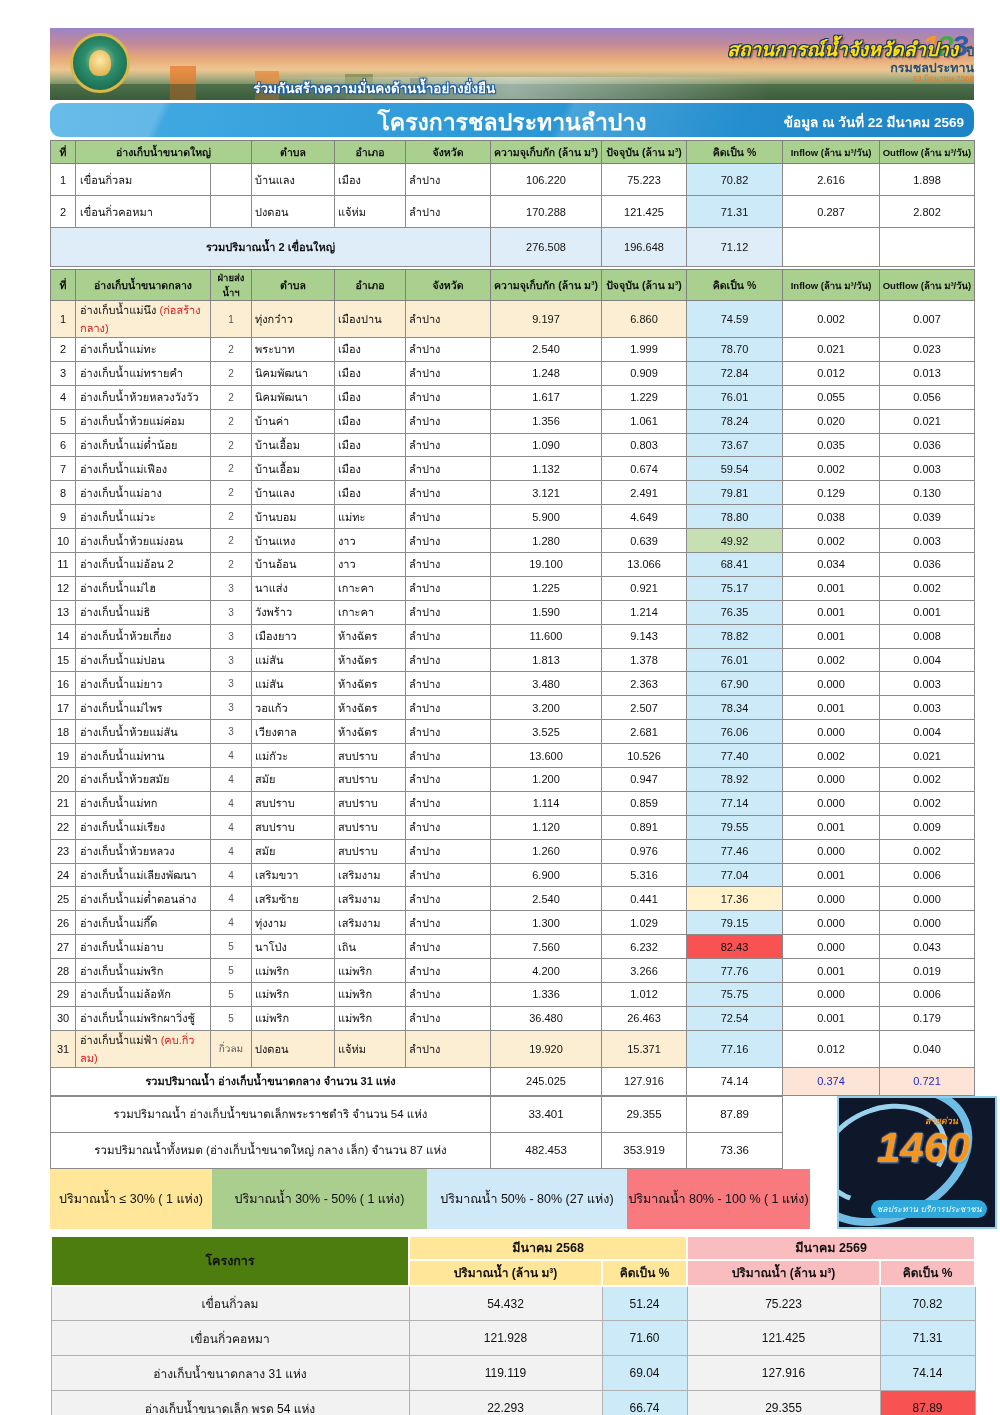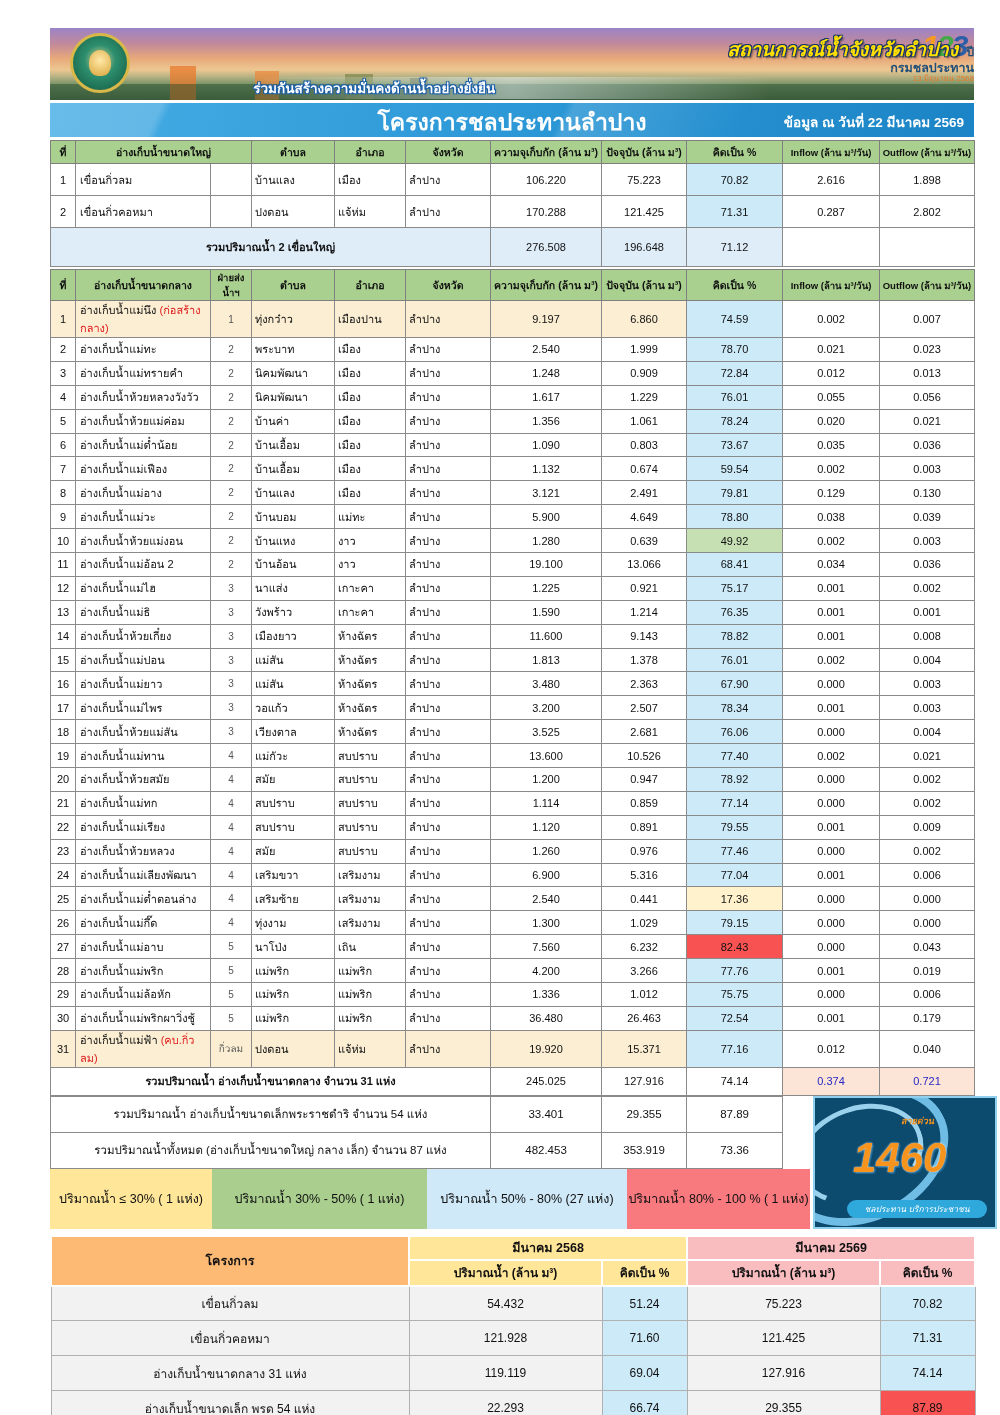--- a/index.html
+++ b/index.html
@@ -28,21 +28,21 @@
   .ddept{font-size:12.5px;font-weight:bold;color:#1F4E79;}
   .ddate{font-size:8px;color:#E87722;}
   .tagline{position:absolute;bottom:1px;left:22%;width:56%;text-align:left;font-size:13.5px;font-weight:bold;color:#fff;
     text-shadow:0 0 3px #1b5fa8,1px 1px 0 #1b5fa8,-1px -1px 0 #1b5fa8,1px -1px 0 #1b5fa8,-1px 1px 0 #1b5fa8;
     background:linear-gradient(90deg,rgba(255,255,255,0),rgba(235,246,255,.5),rgba(255,255,255,0));}
   .btitle{position:absolute;top:6px;right:16px;font-size:19px;font-weight:bold;font-style:italic;color:#FFE000;
     text-shadow:1px 1px 0 #17356b,-1px -1px 0 #17356b,1px -1px 0 #17356b,-1px 1px 0 #17356b,2px 2px 2px rgba(0,0,0,.5);}
 
   
   .titlebar{position:relative;height:34px;margin-top:3px;
-    background:linear-gradient(100deg,#47ADE4 0%,#2E9AD8 45%,#1B84C6 100%);}
+    background:linear-gradient(100deg,#47ADE4 0%,#2E9AD8 45%,#1B84C6 100%);border-radius:11px;}
   .titlebar:after{content:"";position:absolute;inset:0;
     background:linear-gradient(115deg,rgba(255,255,255,.18) 12%,rgba(255,255,255,0) 13%,rgba(255,255,255,0) 55%,rgba(255,255,255,.14) 56%,rgba(255,255,255,0) 75%);}
   .tb-title{position:absolute;left:0;right:0;top:1px;text-align:center;font-size:23px;font-weight:bold;color:#fff;z-index:1;}
   .tb-date{position:absolute;right:10px;top:8px;font-size:13.5px;font-weight:bold;color:#fff;z-index:1;}
 
   
   table.rtab{border-collapse:collapse;table-layout:fixed;width:924px;}
   .rtab th{background:#A9D08E;border:1px solid #7f7f7f;font-size:10.5px;font-weight:bold;padding:0 1px;}
   .rtab th.sm{font-size:9.5px;}
   .rtab td{border:1px solid #8a8a8a;font-size:11px;padding:0 3px;background:#fff;}
@@ -67,33 +67,33 @@
   td.noborder{border:none;background:#fff;}
 
   
   .sumwrap{position:relative;width:924px;}
   .legend{display:flex;height:60px;width:760px;}
   .lg{display:flex;align-items:center;justify-content:center;font-size:12.5px;text-align:center;}
   .lg0{width:162px;background:#FFE699;}
   .lg1{width:215px;background:#A9CE8E;}
   .lg2{width:200px;background:#CFE9F8;}
   .lg3{width:183px;background:#F8797E;}
-  .hotline{position:absolute;right:-23px;top:0;bottom:0;width:184px;background:#0c4a6e;border:2px solid #8FD0EE;box-sizing:border-box;overflow:hidden;}
+  .hotline{position:absolute;right:-23px;top:0;bottom:0;width:160px;background:#0f172a;border:2px solid #8FD0EE;box-sizing:border-box;overflow:hidden;}
   .sw1{position:absolute;width:160px;height:112px;border:8px solid #6FBCE4;border-top-color:transparent;border-radius:50%;transform:rotate(-28deg);left:-38px;top:-6px;}
   .sw2{position:absolute;width:120px;height:86px;border:5px solid #9AD2EE;border-bottom-color:transparent;border-radius:50%;transform:rotate(-20deg);left:-20px;top:8px;}
   .hl-top{position:absolute;top:16px;left:86px;font-size:9px;font-style:italic;color:#F7941D;font-weight:bold;}
-  .hl-num{position:absolute;top:36px;left:38px;font-size:42px;font-weight:bold;font-style:italic;color:#F7941D;
+  .hl-num{position:absolute;top:26px;left:38px;font-size:42px;font-weight:bold;font-style:italic;color:#F7941D;
     text-shadow:0 0 2px #fff,2px 2px 0 rgba(47,140,200,.35);}
   .hl-bottom{position:absolute;bottom:9px;left:32px;right:8px;background:#2FA8DC;color:#fff;font-size:8.5px;font-style:italic;text-align:center;border-radius:9px;padding:2px 0;}
 
   
   table.cmp{border-collapse:collapse;table-layout:fixed;width:924px;margin-top:6px;}
   .cmp th{border:2px solid #fff;font-size:12.5px;font-weight:bold;padding:0;}
   .cmp th.sub{font-size:12px;font-weight:bold;}
-  .gy{background:#FFE699;} .pk{background:#F9BDC0;} .sky{background:#fdba74;}
+  .gy{background:#FFE699;} .pk{background:#F9BDC0;} .sky{background:#4d7c0f;}
   .cmp thead tr.g{height:24px;} .cmp thead tr.s{height:26px;}
   .cmp tbody tr,.cmp tfoot tr{height:35px;}
   .cmp td{border:1px solid #b0b0b0;font-size:12px;text-align:center;background:#F2F2F2;}
   .cmp td.blue2{background:#CDEAF8;}
   .cmp td.redc{background:#F95252;}
   .cmp td.yellowc{background:#FFE699;}
   .cmp td.peachc{background:#F6CBAD;}
   .cmp td.skyc{background:#86D4F4;font-weight:bold;font-size:13px;}
 </style>
 </head>

